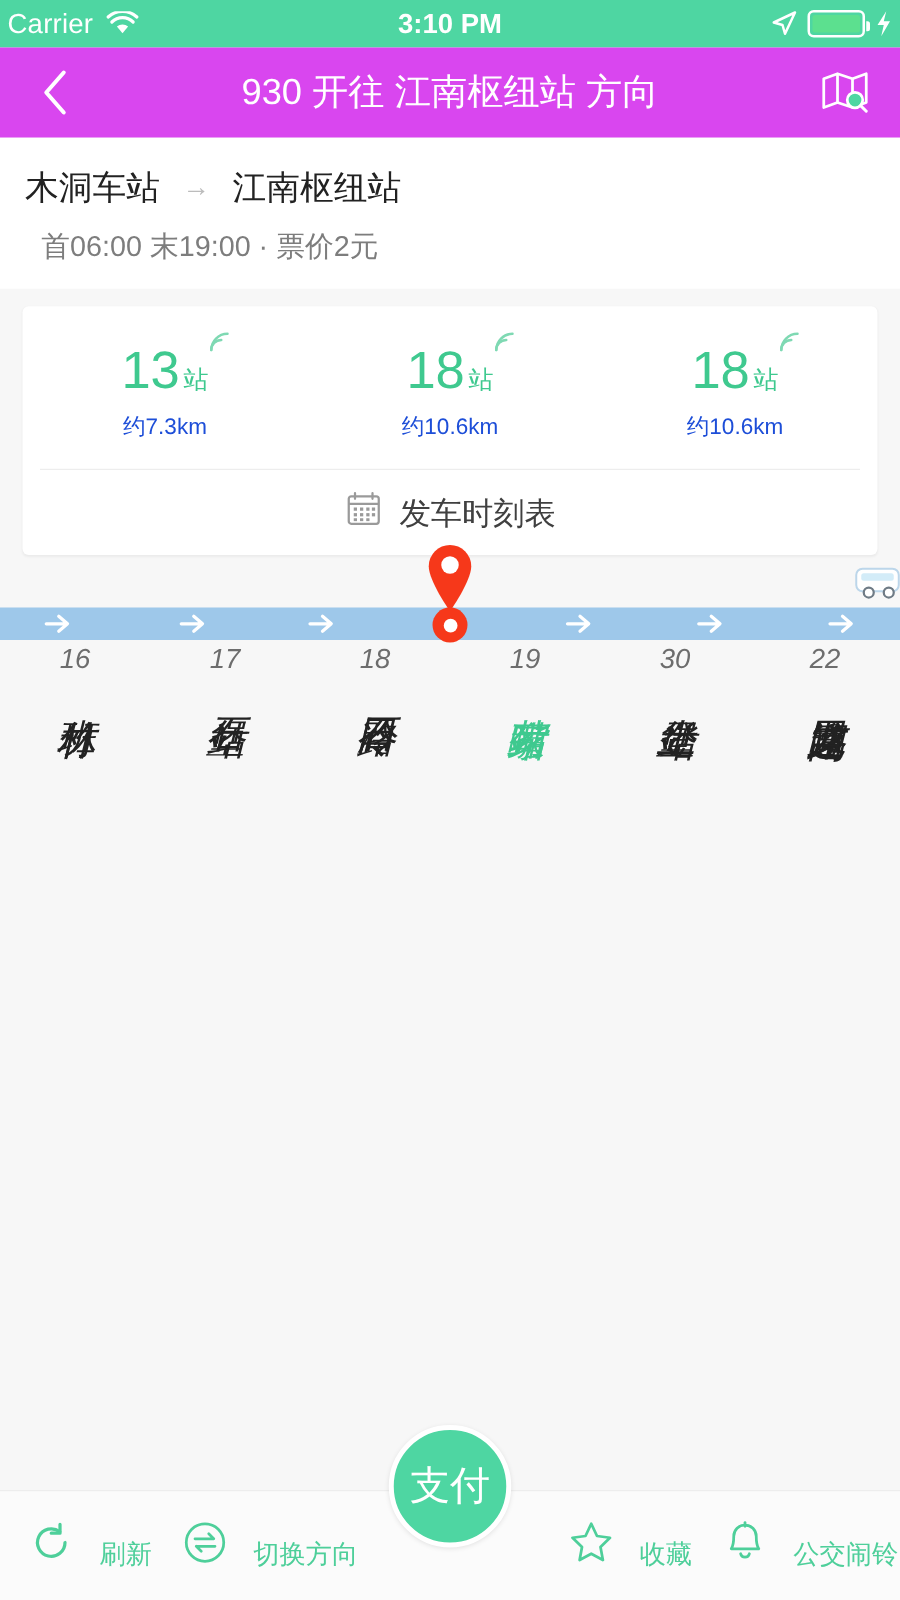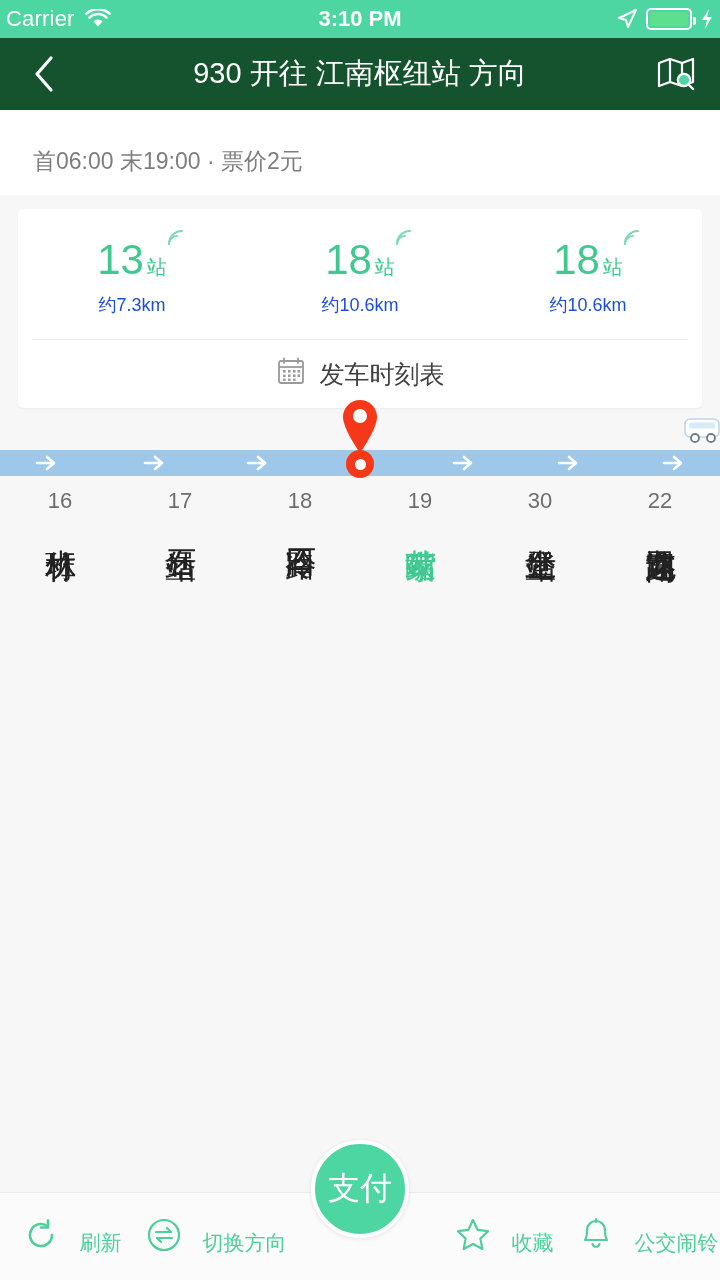--- a/index.html
+++ b/index.html
@@ -29,21 +29,21 @@
     position:relative; padding:2px;
   }
   .battery::after {
     content:""; position:absolute; right:-6px; top:7px;
     width:3px; height:8px; background:#ffffff; border-radius:0 2px 2px 0;
   }
   .battery i { display:block; height:100%; width:100%; background:#5ce08f; border-radius:2px; }
 
   
   .navbar {
-    height:72px; background:#14532d; color:#ffffff;
+    height:72px; background:#d946ef; color:#ffffff;
     display:flex; align-items:center; padding:0 22px; position:relative;
   }
   .nav-back { width:44px; height:44px; display:flex; align-items:center; justify-content:center; cursor:pointer; }
   .nav-title {
     position:absolute; left:90px; right:90px; text-align:center;
     font-size:29px; color:#ffffff; white-space:nowrap; overflow:hidden;
   }
   .nav-map { margin-left:auto; width:44px; height:44px; display:flex; align-items:center; justify-content:center; cursor:pointer; }
 
   
@@ -85,21 +85,21 @@
     width:0; height:0;
   }
   .pin svg { position:absolute; left:-21px; top:0; }
   .dot {
     position:absolute; top:0px; transform:translateX(-50%);
     width:28px; height:28px; border-radius:50%;
     background:#f6381a; display:flex; align-items:center; justify-content:center;
   }
   .dot i { width:11px; height:11px; border-radius:50%; background:#ffffff; display:block; }
 
-  .stations { display:flex; padding-top:12px; }
+  .stations { display:flex; padding-top:2px;font-style:italic; }
   .station { flex:1; text-align:center; cursor:pointer; }
   .st-num { font-size:22px; color:#6d6d6d; }
   .st-name {
     margin-top:10px; font-size:31px; line-height:1.18; color:#222222;
     writing-mode:vertical-rl; text-orientation:upright;
     display:inline-block; letter-spacing:1px;
   }
   .station.active .st-name { color:#3fc98f; }
   .station.active .st-num { color:#6d6d6d; }
 
@@ -169,20 +169,25 @@
       <svg width="40" height="38" viewBox="0 0 40 38">
         <path d="M3 8 L14 4 L26 8 L37 4 V27 L26 31 L14 27 L3 31 Z" fill="none" stroke="#ffffff" stroke-width="2.2" stroke-linejoin="round"></path>
         <path d="M14 4 V27 M26 8 V31" fill="none" stroke="#ffffff" stroke-width="2.2"></path>
         <circle cx="28" cy="25" r="6.2" fill="#4ed6a2" stroke="#ffffff" stroke-width="2.2"></circle>
         <path d="M32.5 29.5 L37 34" stroke="#ffffff" stroke-width="2.4" stroke-linecap="round"></path>
       </svg>
     </div>
   </div>
 
   <div class="routehead">
+    <div class="rh-line1">
+      <span>木洞车站</span>
+      <span class="rh-arrow">→</span>
+      <span>江南枢纽站</span>
+    </div>
     <div class="rh-line2">首06:00 末19:00 · 票价2元</div>
   </div>
 
   <div class="cardwrap">
     <div class="card">
 
       <div class="stats">
         <div class="stat">
           <div class="stat-top">
             <span class="stat-num">13</span>

